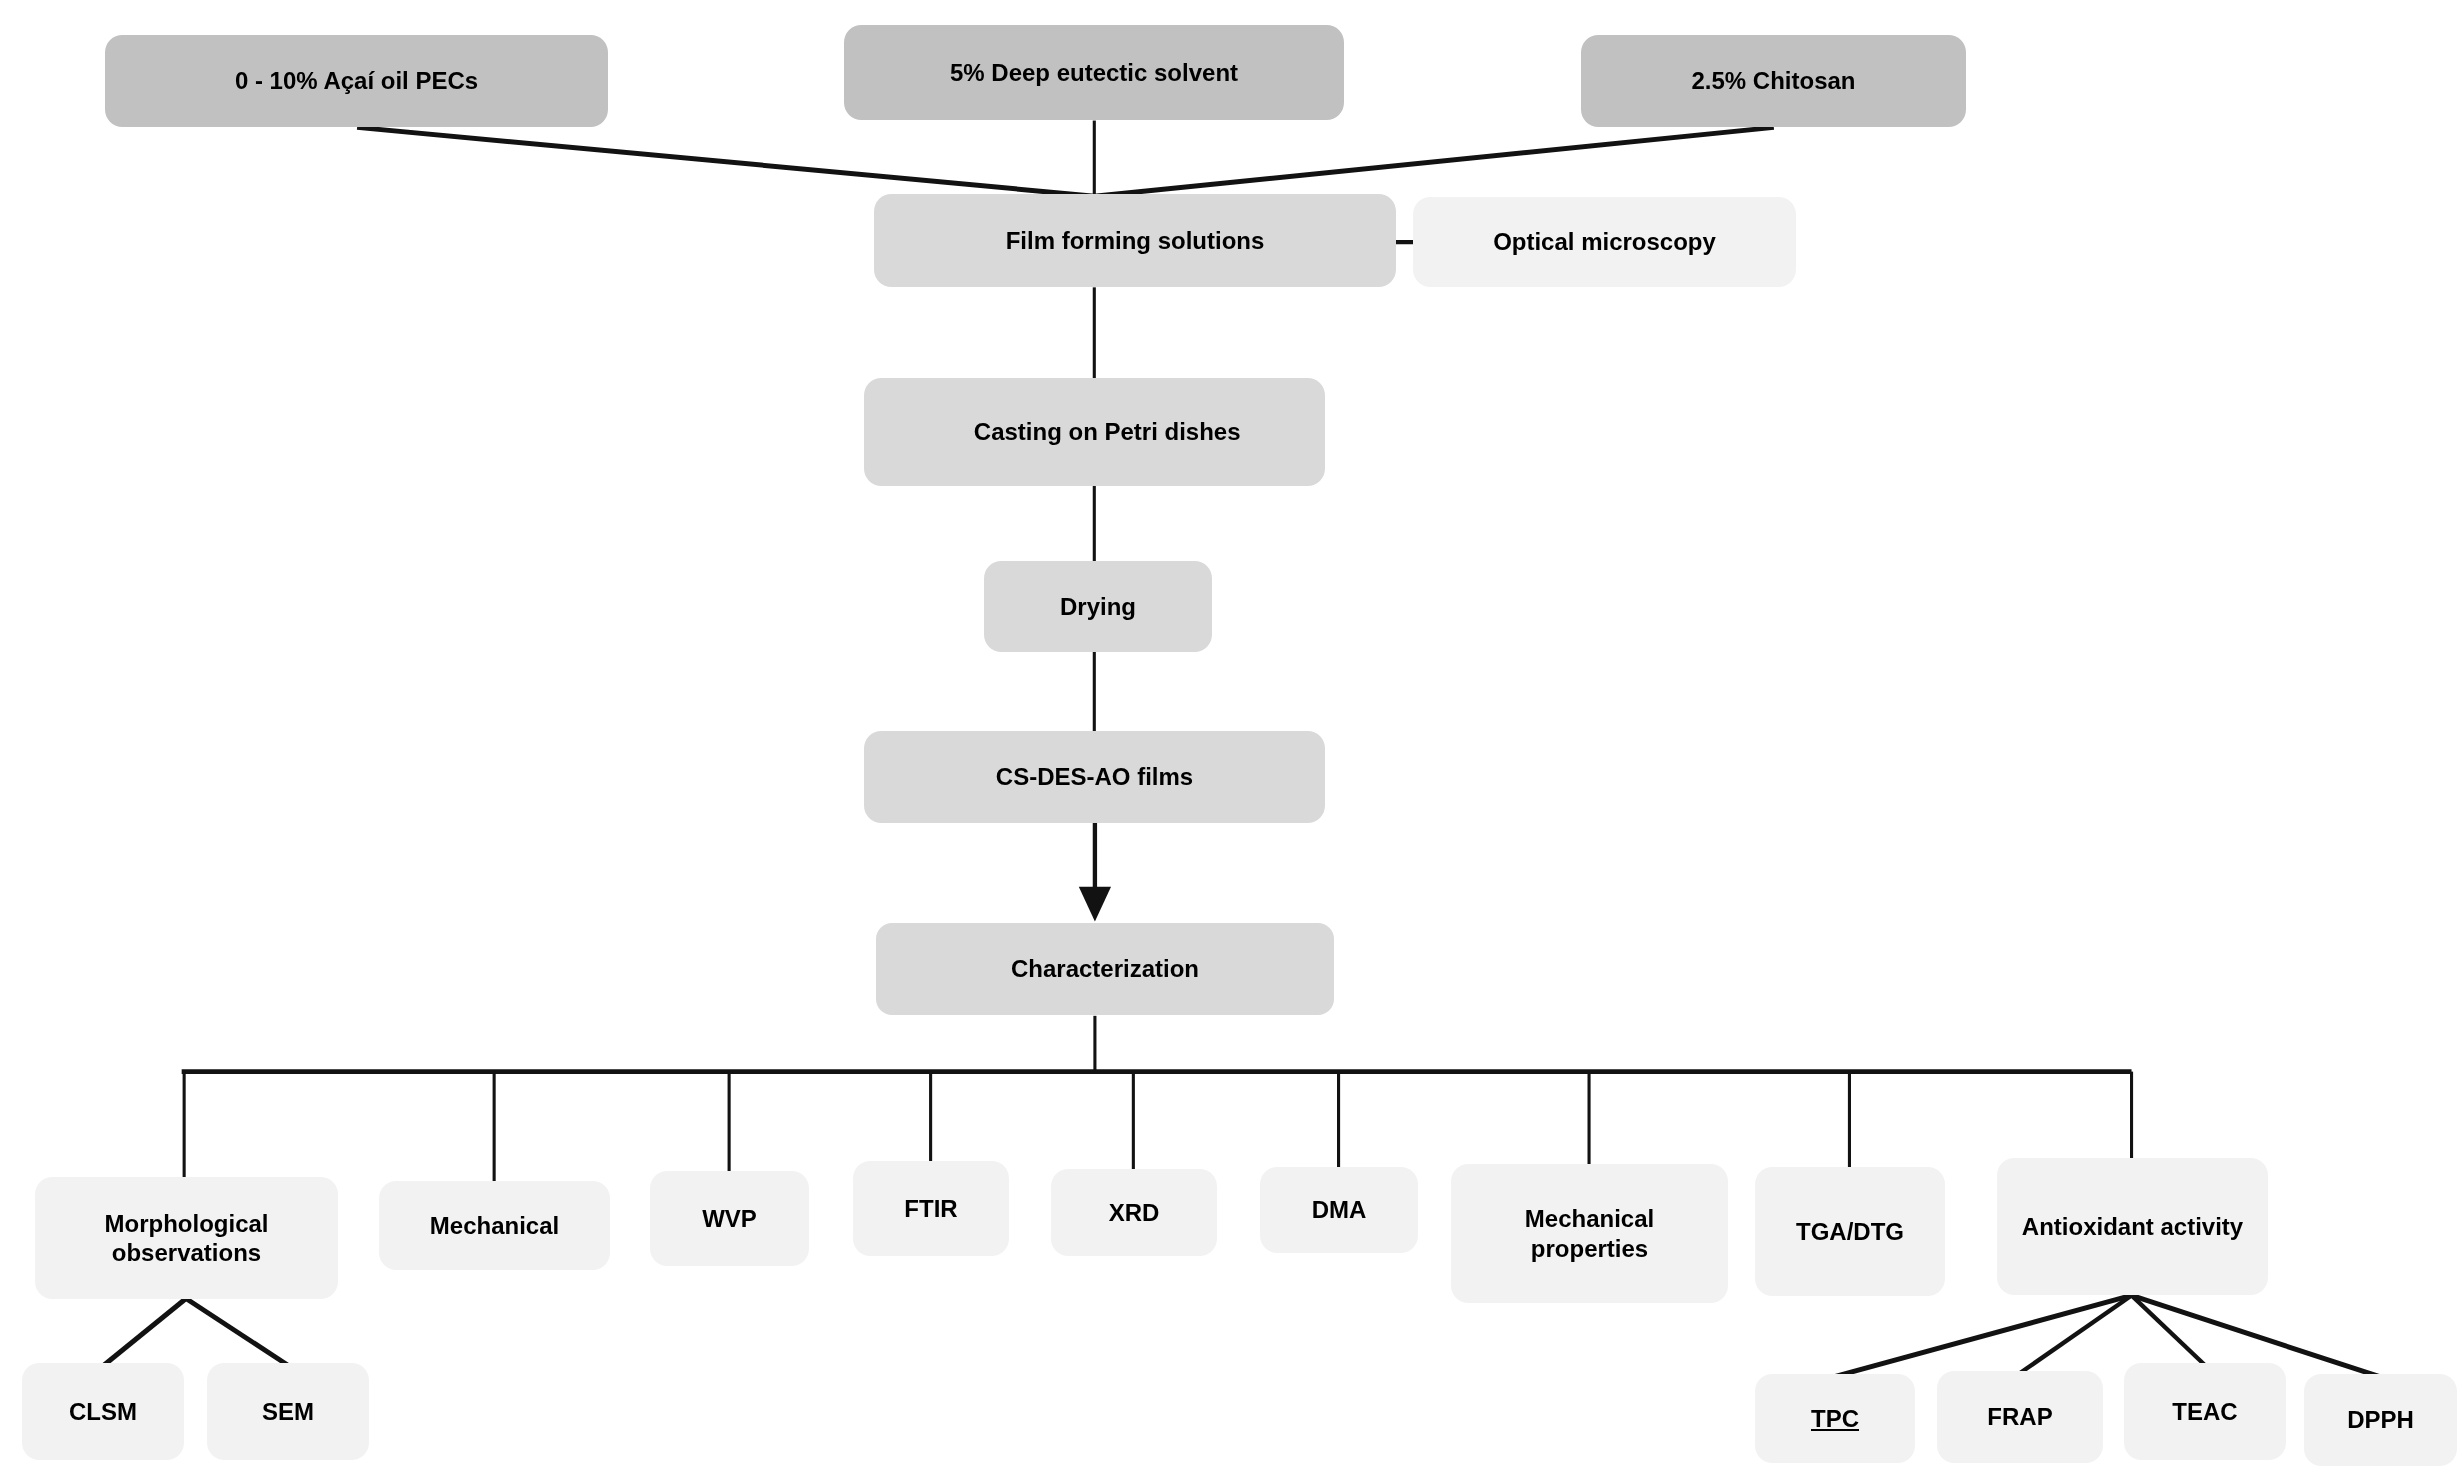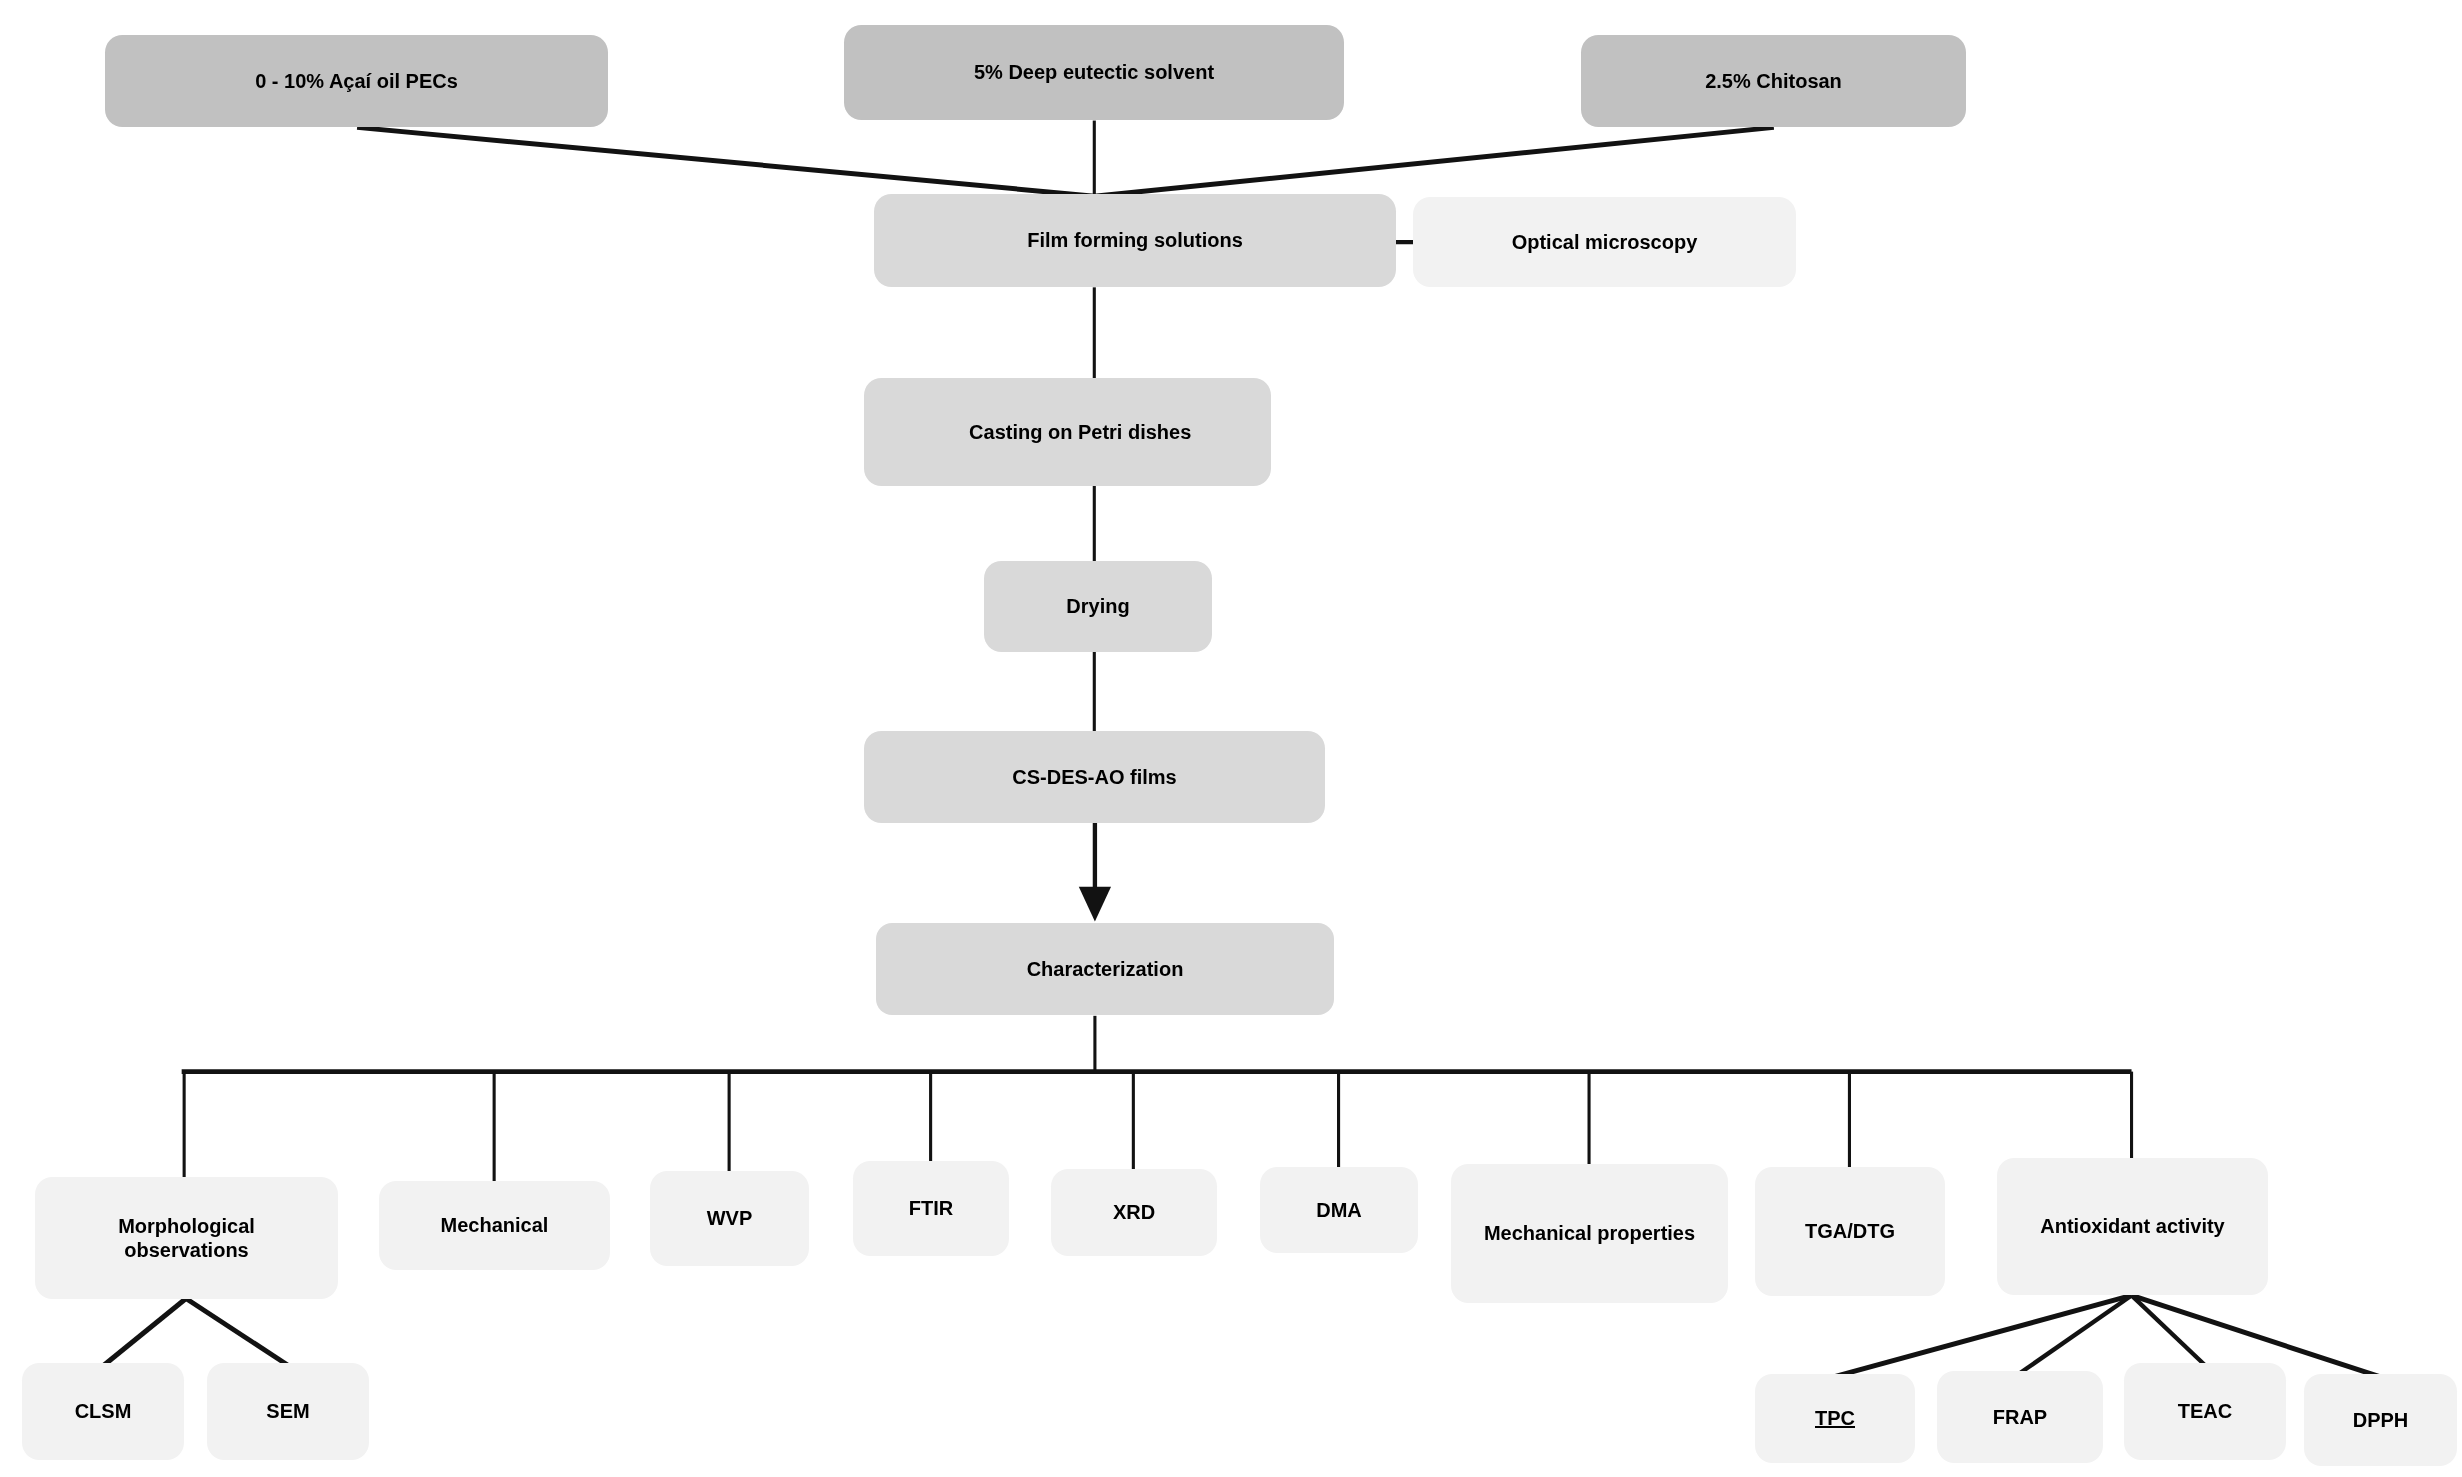--- a/index.html
+++ b/index.html
@@ -14,35 +14,35 @@
   body{font-family:"Liberation Sans","DejaVu Sans",sans-serif;}
   .canvas{position:relative;width:2462px;height:1478px;background:var(--page-bg);overflow:hidden;}
   svg.edges{position:absolute;left:0;top:0;width:2462px;height:1478px;}
   .edge{stroke:var(--line);fill:none;}
   .arrowhead{fill:var(--line);stroke:none;}
   .node{
     position:absolute;
     display:flex;align-items:center;justify-content:center;
     text-align:center;
     font-weight:700;color:var(--text);
-    font-size:20px;line-height:1.22;
+    font-size:24px;line-height:1.22;
     border-radius:17.4px;
     padding:0 18.6px;box-sizing:border-box;
   }
   .fill-input{background:var(--input-fill);}
   .fill-process{background:var(--process-fill);}
   .fill-analysis{background:var(--analysis-fill);}
 
   
   #n-acai      {left:105px;  top:35px;   width:503px; height:92px;}
   #n-des       {left:844px; top:25px;   width:500px; height:95px;}
   #n-chitosan  {left:1581px; top:35px;   width:385px; height:92px;}
   #n-ffs       {left:874px; top:194px;  width:522px; height:93px;}
   #n-optical   {left:1413px; top:197px;  width:383px; height:90px;}
-  #n-casting   {left:864px; top:378px;  width:407px; height:108px;padding-left:44px;}
+  #n-casting   {left:864px; top:378px;  width:461px; height:108px;padding-left:44px;}
   #n-drying    {left:984px; top:561px;  width:228px; height:91px;}
   #n-films     {left:864px; top:731px; width:461px; height:92px;}
   #n-char      {left:876px; top:923px; width:458px; height:92px;border-radius:16px;}
   #n-morph     {left:35px;   top:1177px; width:303px; height:122px;}
   #n-thickness {left:379px;  top:1181px; width:231px; height:89px;}
   #n-wvp       {left:650px; top:1171px; width:159px; height:95px;}
   #n-ftir      {left:853px; top:1161px; width:156px; height:95px;}
   #n-xrd       {left:1051px; top:1169px; width:166px; height:87px;}
   #n-dma       {left:1260px; top:1167px; width:158px; height:86px;}
   #n-mech      {left:1451px; top:1164px; width:277px; height:139px;}

